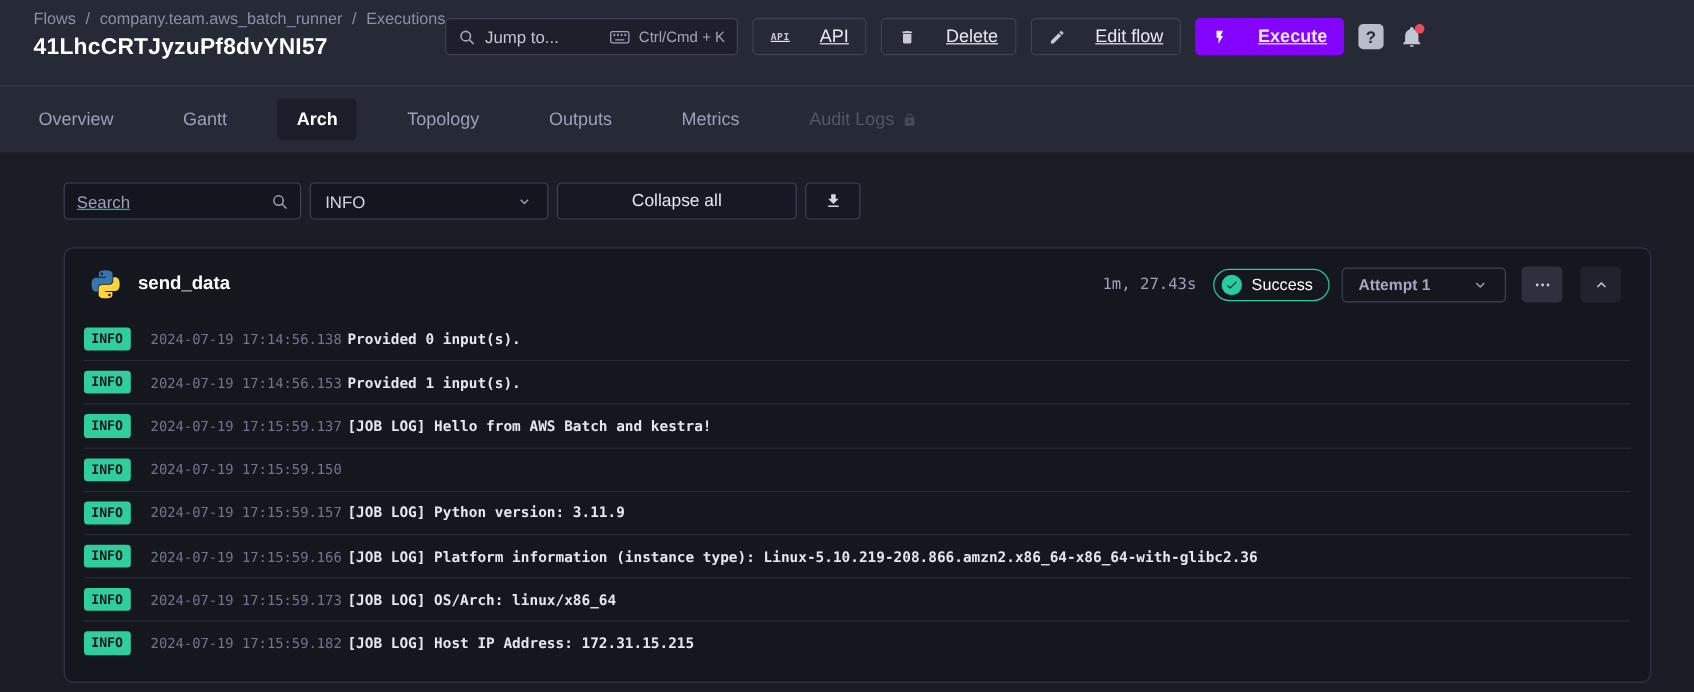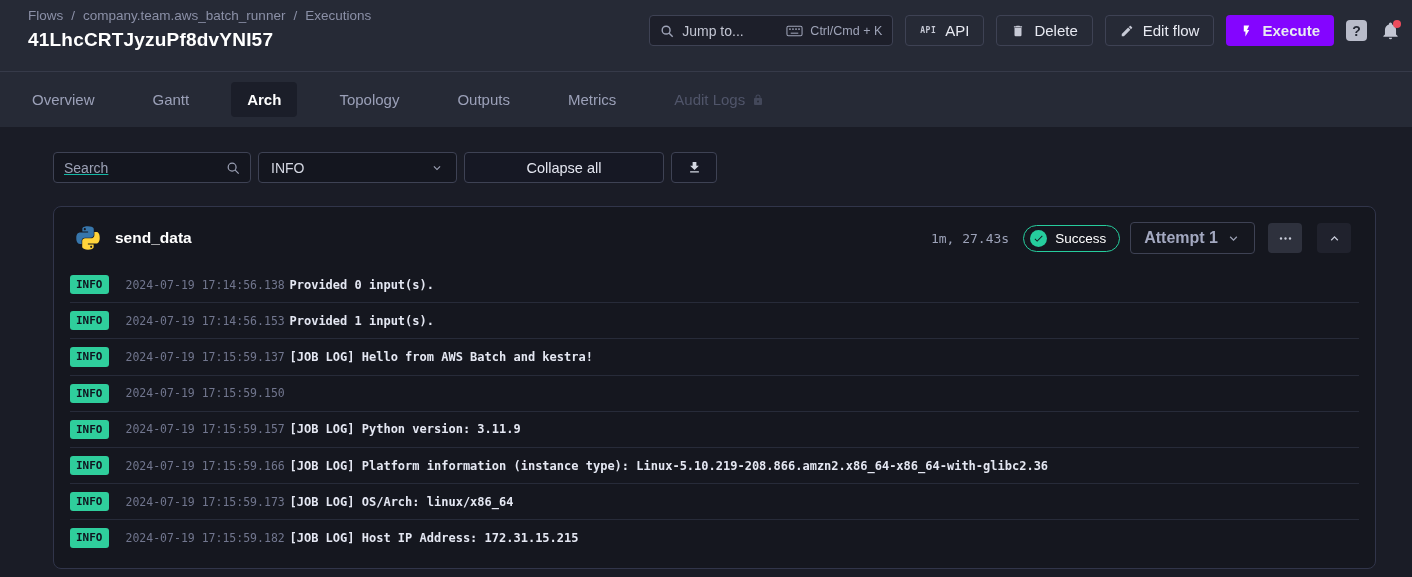--- a/index.html
+++ b/index.html
@@ -8,38 +8,38 @@
     width:1412px; height:577px; overflow:hidden;
     background:#1A1C26; color:#fff;
     font-family:"Liberation Sans", sans-serif;
     -webkit-font-smoothing:antialiased;
   }
   svg { display:block; }
 
   
   .header {
     background:#262A36; height:71px;
-    display:flex; justify-content:space-between; align-items:flex-start;
+    display:flex; align-items:flex-start;
     padding:8px 12px 0 28px;
   }
   .breadcrumb { font-size:13.5px; color:#8B90A7; display:flex; gap:8px; align-items:center; }
   .breadcrumb .crumb { cursor:pointer; }
   .page-title { font-size:19px; font-weight:bold; letter-spacing:.2px; margin-top:6px; color:#FFFFFF; }
 
   .header-right { display:flex; align-items:center; gap:12px; margin-top:7px; }
   .jumpto {
     width:244px; height:31px; background:#1D1F2A; border:1px solid #3E4254; border-radius:4px;
     display:flex; align-items:center; gap:8px; padding:0 10px; cursor:pointer;
   }
   .jumpto .jump-label { color:#C3C6D3; font-size:14px; }
   .jumpto .shortcut { margin-left:auto; display:flex; align-items:center; gap:7px; color:#9FA4B8; font-size:12.5px; }
   .btn {
     height:31px; border:1px solid #3E4254; border-radius:4px; background:transparent;
-    color:#E8EAF2; font-size:15px; display:inline-flex; align-items:center; gap:9px;
-    padding:0 14px; cursor:pointer; font-family:inherit;
+    color:#E8EAF2; font-size:15px; display:inline-flex; align-items:center; gap:25px;
+    padding:0 14px; cursor:pointer; font-family:inherit;text-decoration:underline;
   }
   .btn .api-glyph {
     font-size:8px; font-weight:bold; letter-spacing:.5px; color:#C7CAD6;
     font-family:"DejaVu Sans Mono", monospace;
   }
   .btn-execute { background:#8405FF; border:none; font-weight:bold; font-size:15px; }
   .help-btn {
     width:21px; height:21px; background:#B9BCCA; color:#262A36; border-radius:4px;
     font-weight:bold; font-size:14px; display:flex; align-items:center; justify-content:center; cursor:pointer;
   }
@@ -94,22 +94,22 @@
   .duration { font-family:"DejaVu Sans Mono", monospace; font-size:13px; color:#9CA2B8; margin-right:14px; }
   .status-badge {
     display:inline-flex; align-items:center; gap:8px; border:1px solid #26CD9D; border-radius:999px;
     padding:4px 13px 4px 6px; font-size:13.5px; color:#FFFFFF;
   }
   .check-circle {
     width:17px; height:17px; border-radius:50%; background:#26CD9D;
     display:flex; align-items:center; justify-content:center; color:#15171F;
   }
   .attempt-select {
-    margin-left:10px; display:flex; align-items:center; gap:8px; border:1px solid #3E4254;
-    border-radius:4px; padding:6px 13px; color:#A3A8C0; font-weight:bold; font-size:16px; cursor:pointer;
+    margin-left:10px; display:flex; align-items:center; gap:34px; border:1px solid #3E4254;
+    border-radius:4px; padding:6px 13px; color:#A3A8C0; font-weight:bold; font-size:13px; cursor:pointer;
   }
   .icon-btn {
     margin-left:13px; width:34px; height:30px; border:none; border-radius:4px;
     display:flex; align-items:center; justify-content:center; color:#C9CCDA; cursor:pointer;
   }
   .more-btn { background:#2E313D; }
   .collapse-btn { background:#20222D; margin-left:15px; }
 
   .log-list { padding:2px 16px 10px 16px; }
   .log-row { display:flex; align-items:center; padding:8px 0; border-bottom:1px solid #272B39; }

